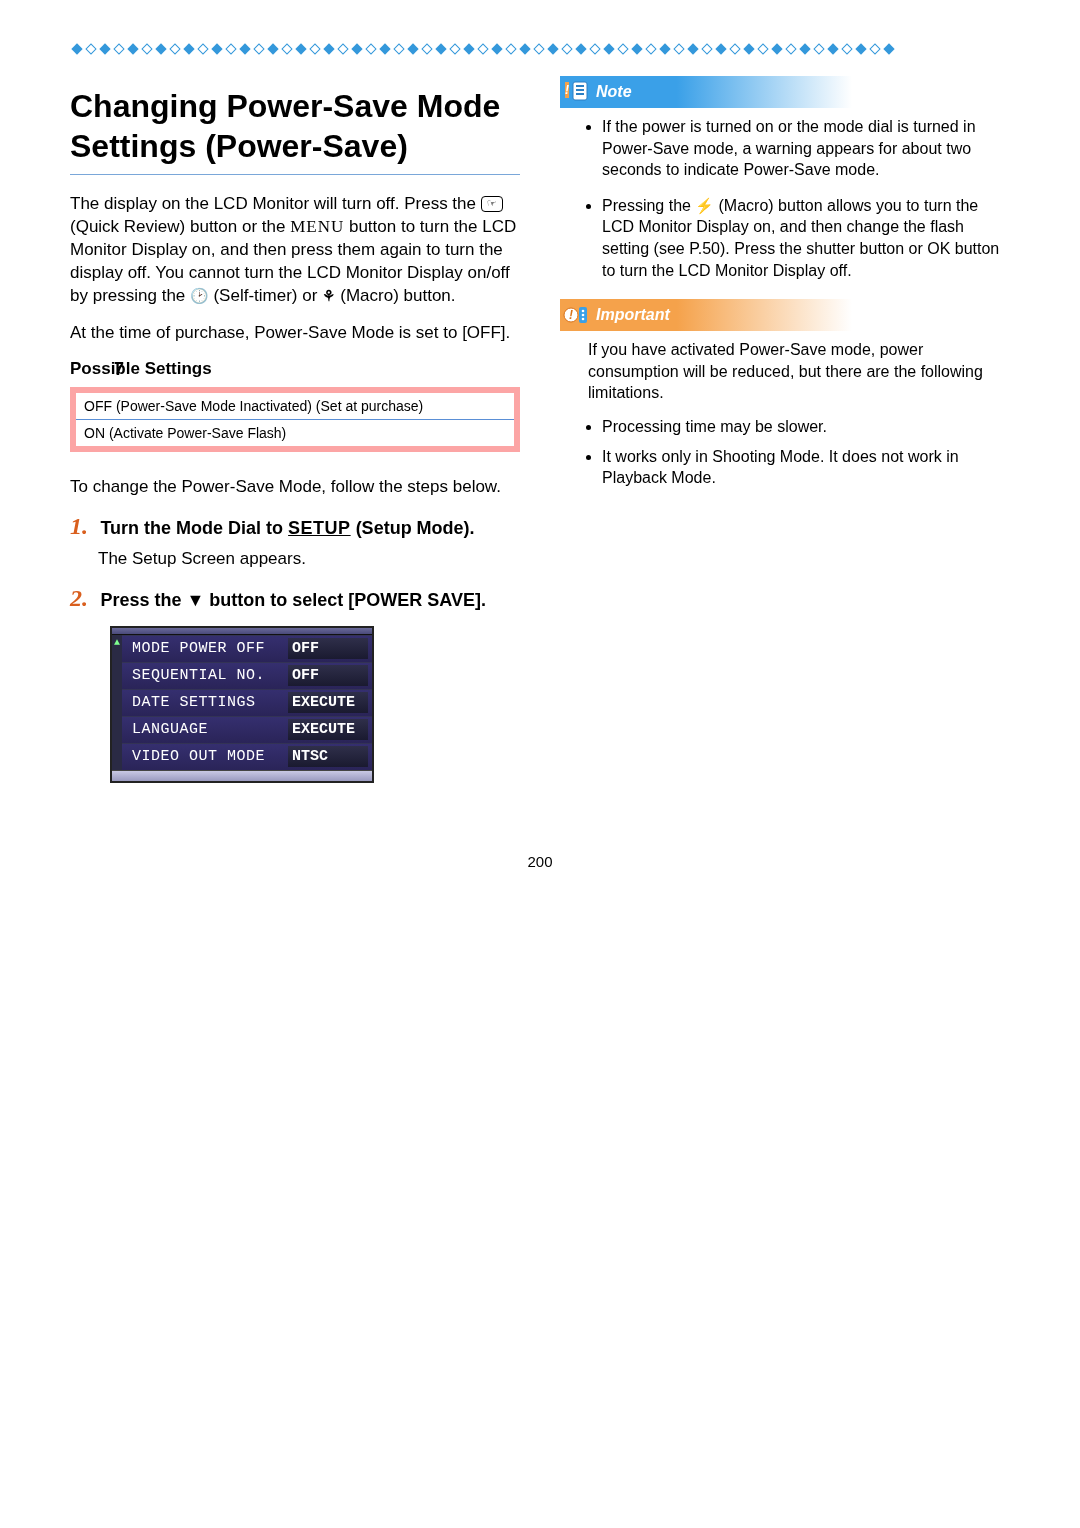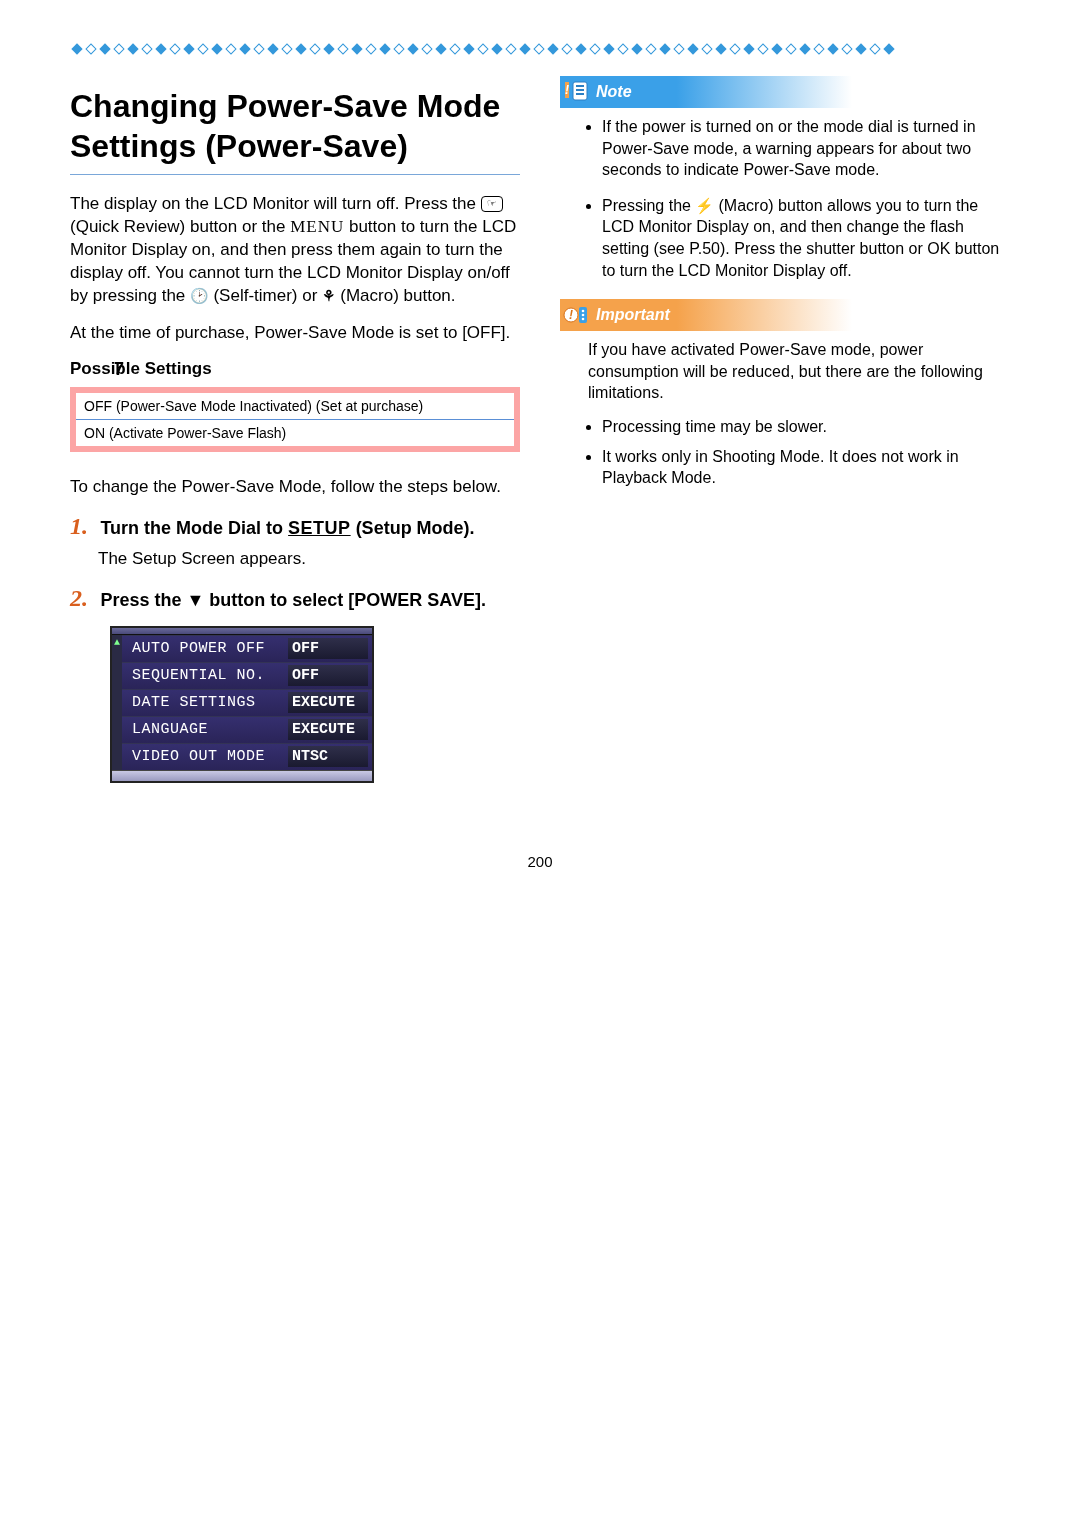--- a/index.html
+++ b/index.html
@@ -314,21 +314,21 @@
           <span>Press the </span><span>▼</span><span> button to select [POWER SAVE].</span>
         </span>
       </div>
 
       <div class="lcd">
         <div class="topbar"></div>
         <div class="lcd-body">
           <div class="scroll-ind">▲</div>
           <div class="lcd-rows">
             <div class="lcd-row">
-              <span class="label">AUTO POWER OFF</span>
+              <span class="label">MODE POWER OFF</span>
               <span class="value">OFF</span>
             </div>
             <div class="lcd-row">
               <span class="label">SEQUENTIAL NO.</span>
               <span class="value">OFF</span>
             </div>
             <div class="lcd-row">
               <span class="label">DATE SETTINGS</span>
               <span class="value">EXECUTE</span>
             </div>

